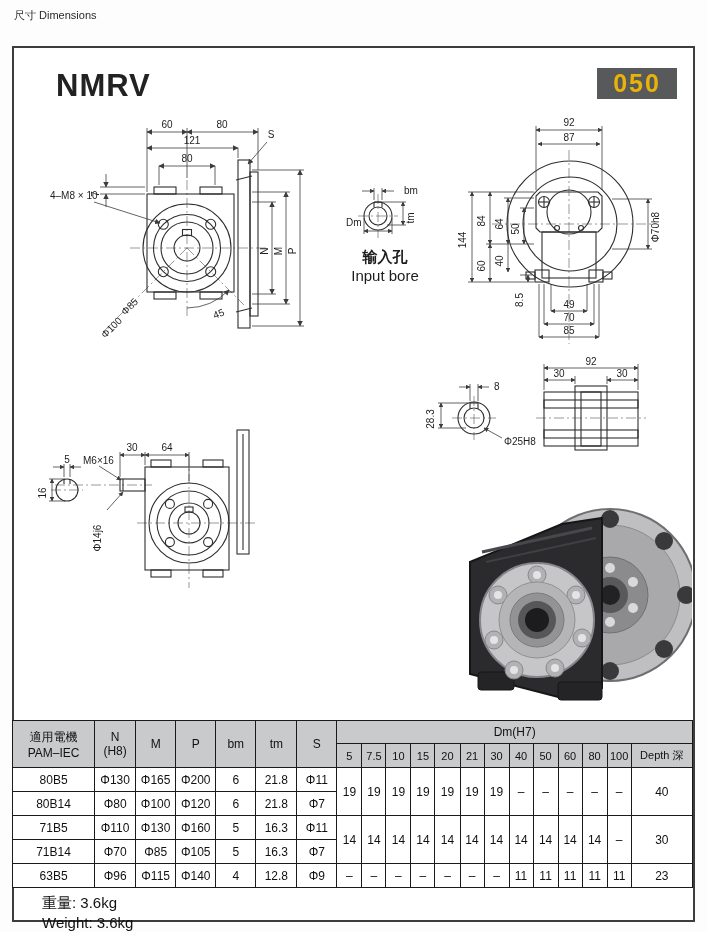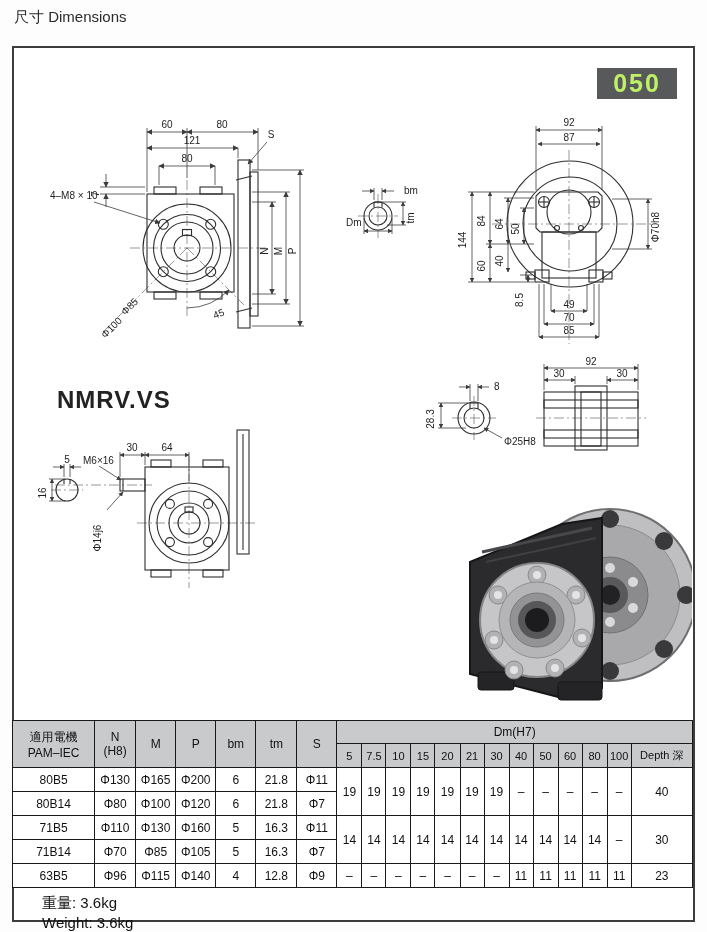--- a/index.html
+++ b/index.html
@@ -1,22 +1,22 @@
 <!DOCTYPE html>
 <html><head>
 <meta charset="utf-8">
 <style>
   html,body{margin:0;padding:0;background:#fff;}
   .page{position:relative;width:707px;height:932px;background:#fdfdfd;overflow:hidden;
         font-family:"Liberation Sans","DejaVu Sans",sans-serif;color:#1c1c1c;}
-  .doc-title{position:absolute;left:14px;top:8px;font-size:15px;color:#2a2a2a;}
+  .doc-title{position:absolute;left:14px;top:8px;font-size:11px;color:#2a2a2a;}
   .box{position:absolute;left:12px;top:46px;width:679px;height:872px;border:2px solid #3d3d3d;background:#fff;}
   .model{position:absolute;left:42px;top:20px;font-size:31px;font-weight:700;letter-spacing:1px;color:#222;}
   .model-vs{position:absolute;left:43px;top:338px;font-size:24px;font-weight:700;letter-spacing:1px;color:#222;}
-  .badge{position:absolute;left:583px;top:20px;width:80px;height:31px;background:#58595b;color:#bef264;
+  .badge{position:absolute;left:583px;top:20px;width:80px;height:31px;background:#58595b;color:#eab308;
          font-size:25px;font-weight:700;letter-spacing:2px;display:flex;align-items:center;justify-content:center;}
   .dw{position:absolute;}
   .dw text{font-size:10px;fill:#1d1d1d;text-anchor:middle;font-family:inherit;}
   .dw text.as{text-anchor:start;}
   .dw .ln *{stroke:#2e2e2e;fill:none;stroke-width:1.1px;}
   .dw .dim line,.dw .dim path{stroke:#3c3c3c;stroke-width:0.8px;fill:none;}
   .dw .cl line{stroke:#555;stroke-width:0.6px;stroke-dasharray:10 3 2 3;}
   .bore-label{position:absolute;text-align:center;line-height:1.25;}
   .bore-label .zh{font-size:15px;font-weight:700;}
   .bore-label .en{font-size:15px;}
@@ -29,22 +29,22 @@
   table.spec tbody tr{height:24px;background:#fff;}
   .note{position:absolute;left:28px;top:845px;font-size:15px;line-height:1.3;color:#111;}
 </style>
 </head>
 <body>
 
 <div class="page">
   <div class="doc-title">尺寸 Dimensions</div>
 
   <div class="box">
+    <div class="model">NMRV</div>
     <div class="badge">050</div>
-    <div class="model-vs">NMRV.VS</div>
 
     <svg class="dw" style="left:28px;top:70px;width:300px;height:240px" viewBox="0 0 300 240">
       <defs>
         <marker id="fa" viewBox="0 0 10 10" refX="9" refY="5" markerWidth="7" markerHeight="7" orient="auto-start-reverse">
           <path d="M0,0L10,5L0,10z" fill="#3c3c3c"></path>
         </marker>
       </defs>
       <g class="cl">
         <line x1="88" y1="130" x2="224" y2="130"></line>
         <line x1="145" y1="62" x2="145" y2="200"></line>
@@ -140,20 +140,24 @@
           <line x1="50" y1="36" x2="50" y2="52"></line>
         <line x1="22" y1="49" x2="50" y2="49" marker-start="url(#ia)" marker-end="url(#ia)"></line>
         <line x1="40" y1="20" x2="64" y2="20"></line>
           <line x1="45" y1="43" x2="64" y2="43"></line>
         <line x1="61" y1="20" x2="61" y2="43" marker-start="url(#ia)" marker-end="url(#ia)"></line>
       </g>
       <text x="62" y="12" class="as">bm</text>
       <text x="4" y="44" class="as">Dm</text>
       <text x="72" y="36" transform="rotate(-90 72 36)">tm</text>
     </svg>
+    <div class="bore-label" style="left:321px;top:200px;width:100px">
+      <div class="zh">输入孔</div>
+      <div class="en">Input bore</div>
+    </div>
 
     <svg class="dw" style="left:438px;top:66px;width:245px;height:240px" viewBox="0 0 245 240">
       <defs>
         <marker id="ra" viewBox="0 0 10 10" refX="9" refY="5" markerWidth="6" markerHeight="6" orient="auto-start-reverse">
           <path d="M0,0L10,5L0,10z" fill="#3c3c3c"></path>
         </marker>
       </defs>
       <g class="cl">
         <line x1="117" y1="36" x2="117" y2="230"></line>
           <line x1="40" y1="110" x2="200" y2="110"></line>

